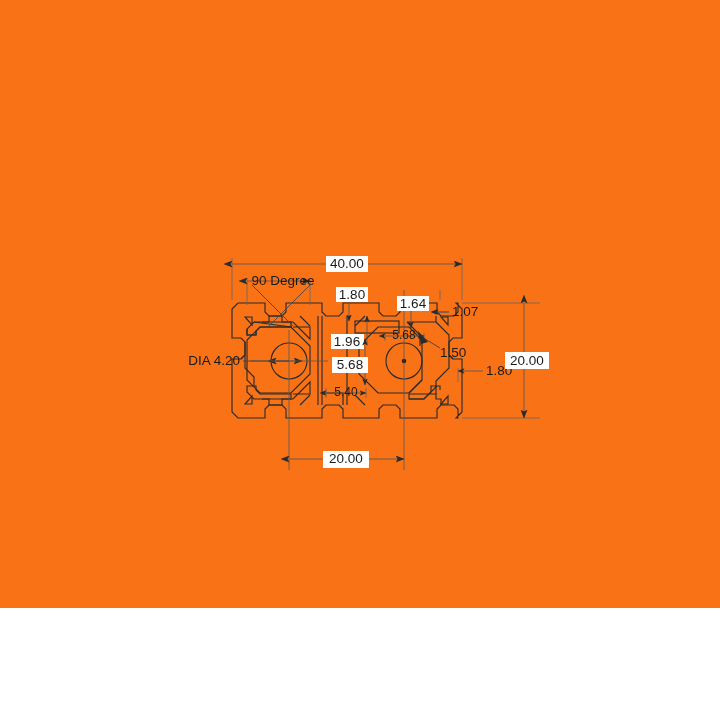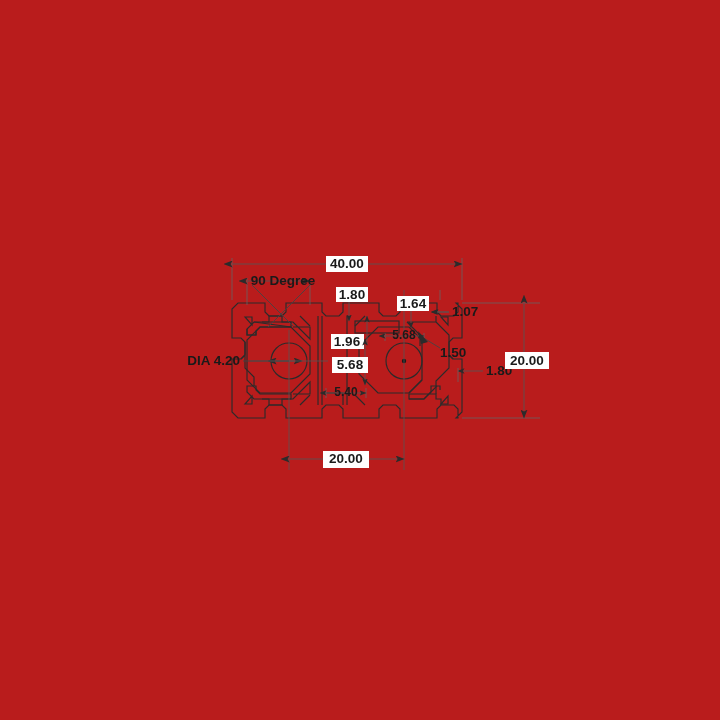--- a/index.html
+++ b/index.html
@@ -10,23 +10,22 @@
   }
   body {
     width: 720px;
     height: 720px;
     overflow: hidden;
     font-family: "Liberation Sans", sans-serif;
   }
   #drawing-canvas {
     position: relative;
     width: 720px;
-    height: 720px;
-    background: #b91c1c;
-    font-weight: bold;
+    height: 608px;
+    background: #f97316;
   }
   svg#cad-svg {
     display: block;
     width: 720px;
     height: 720px;
   }
   .profile-outline {
     fill: none;
     stroke: #2b2b2b;
     stroke-width: 1.15;

